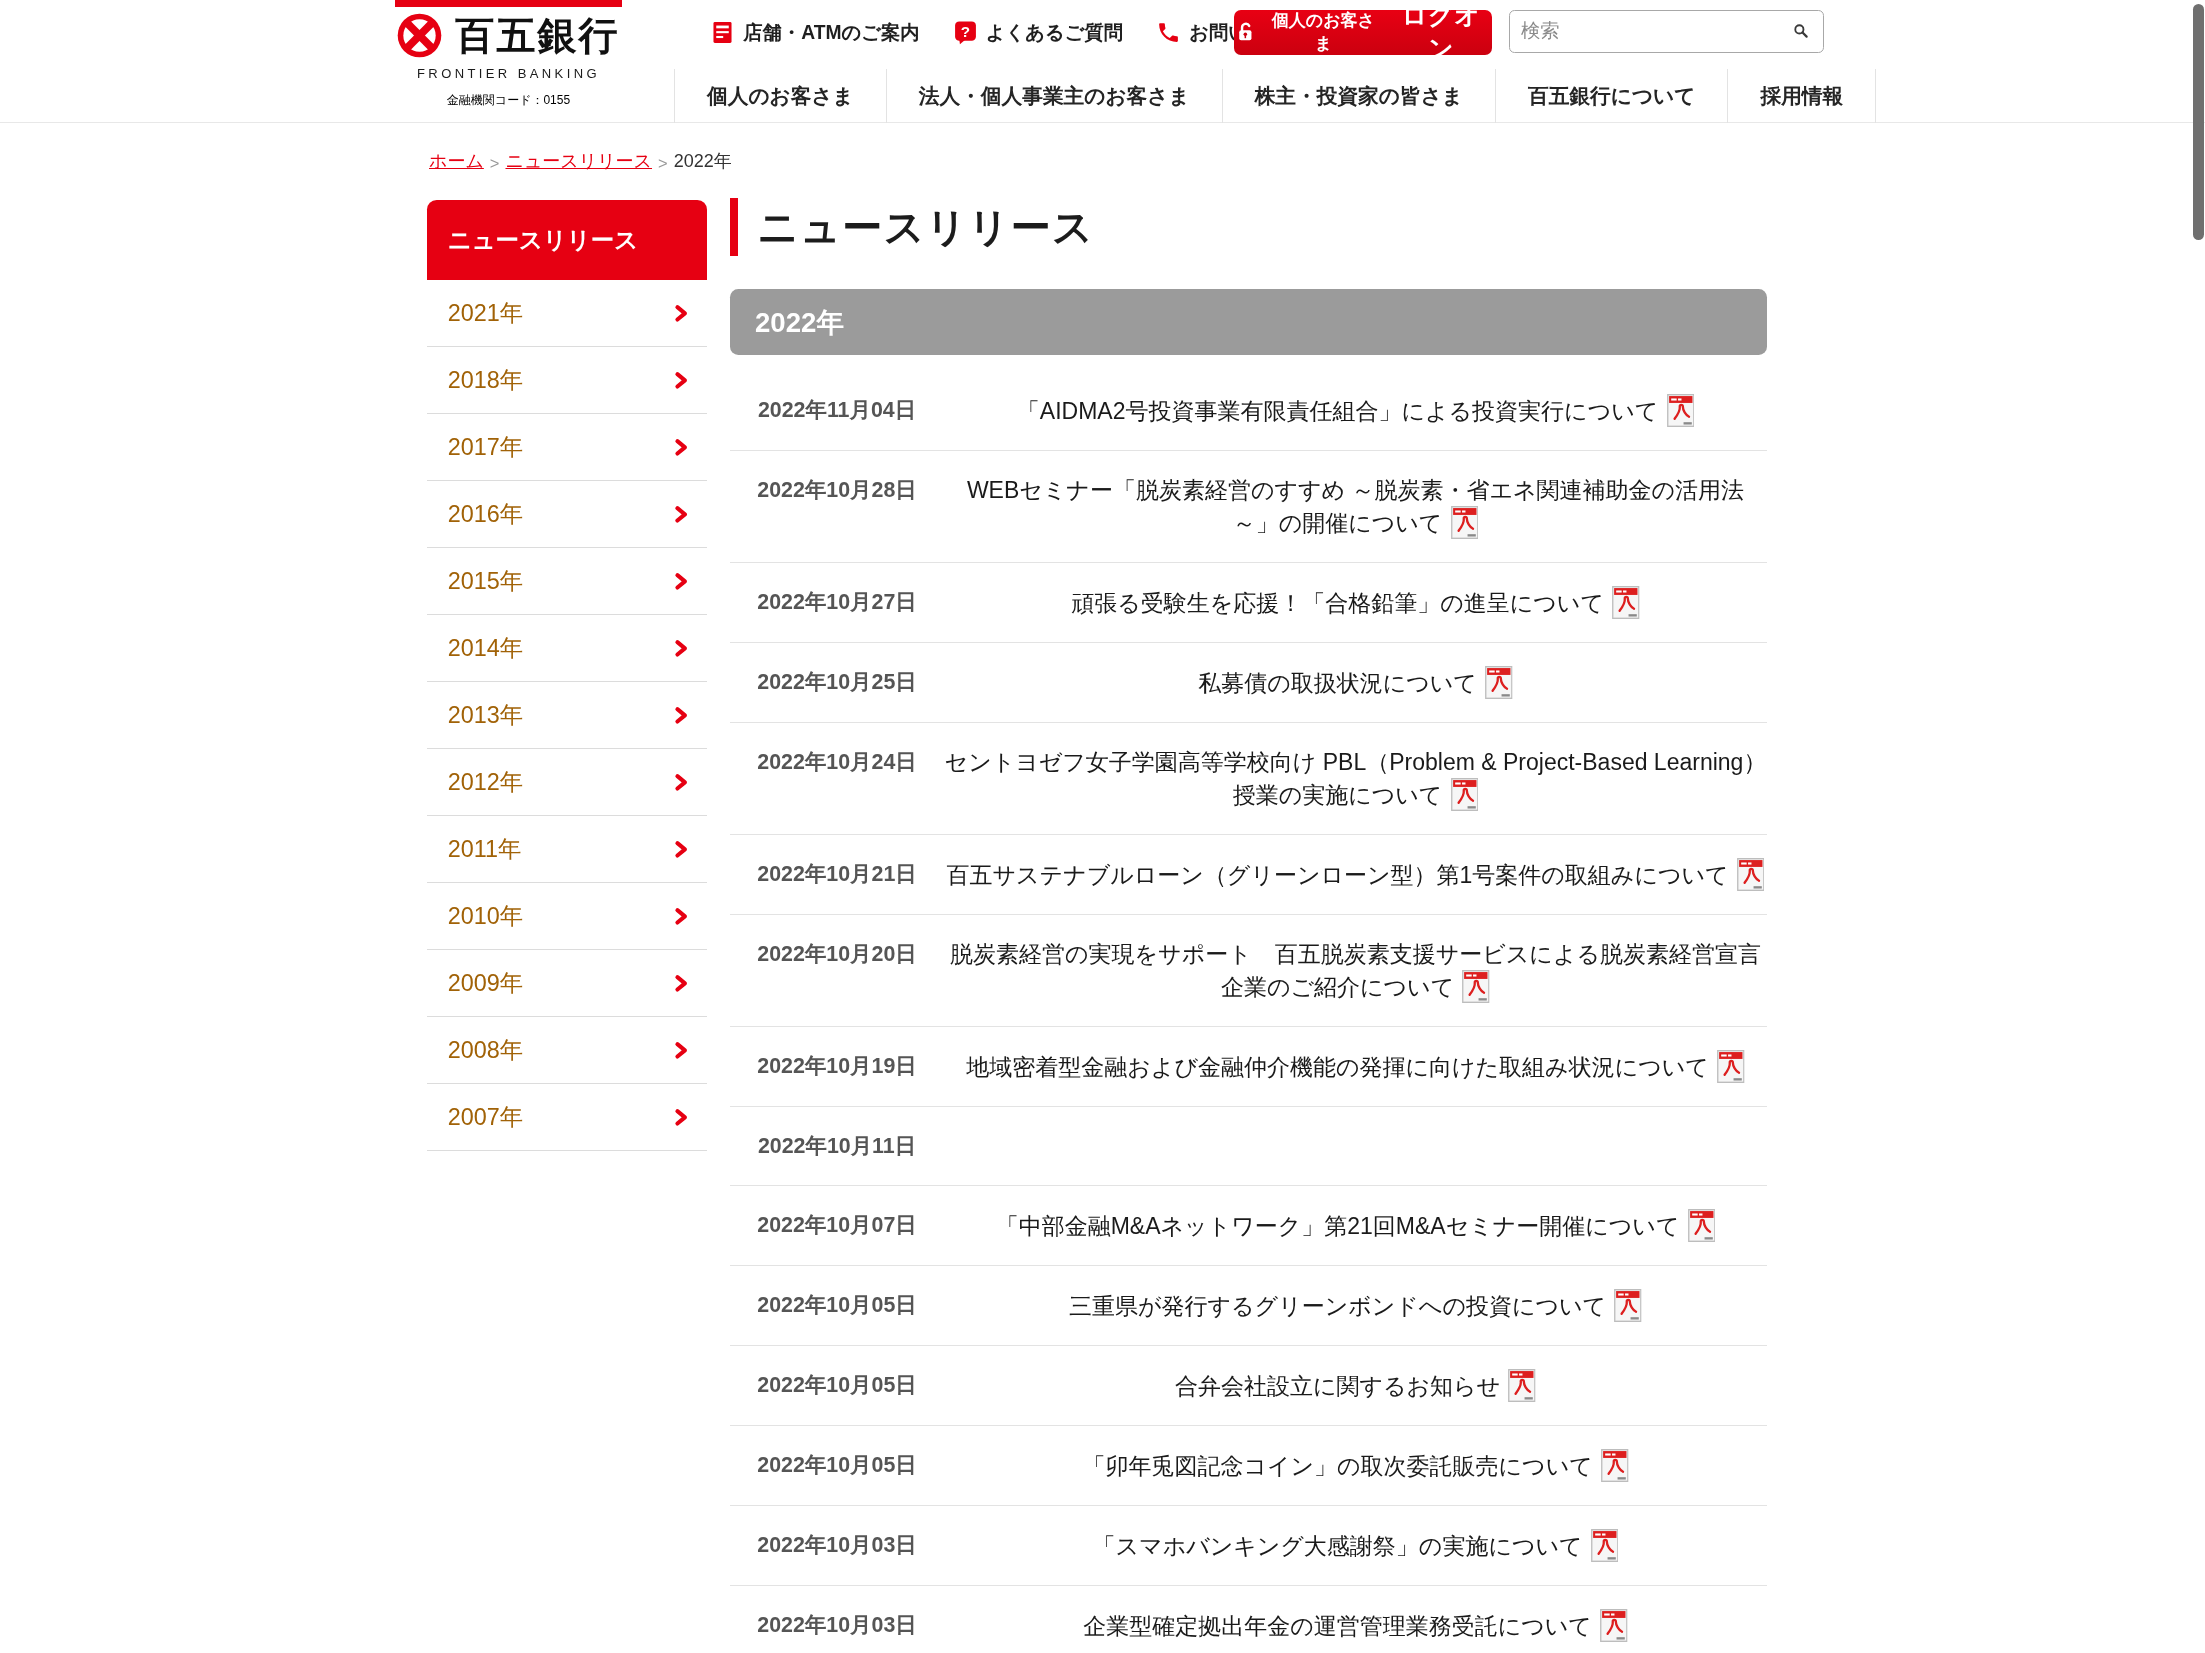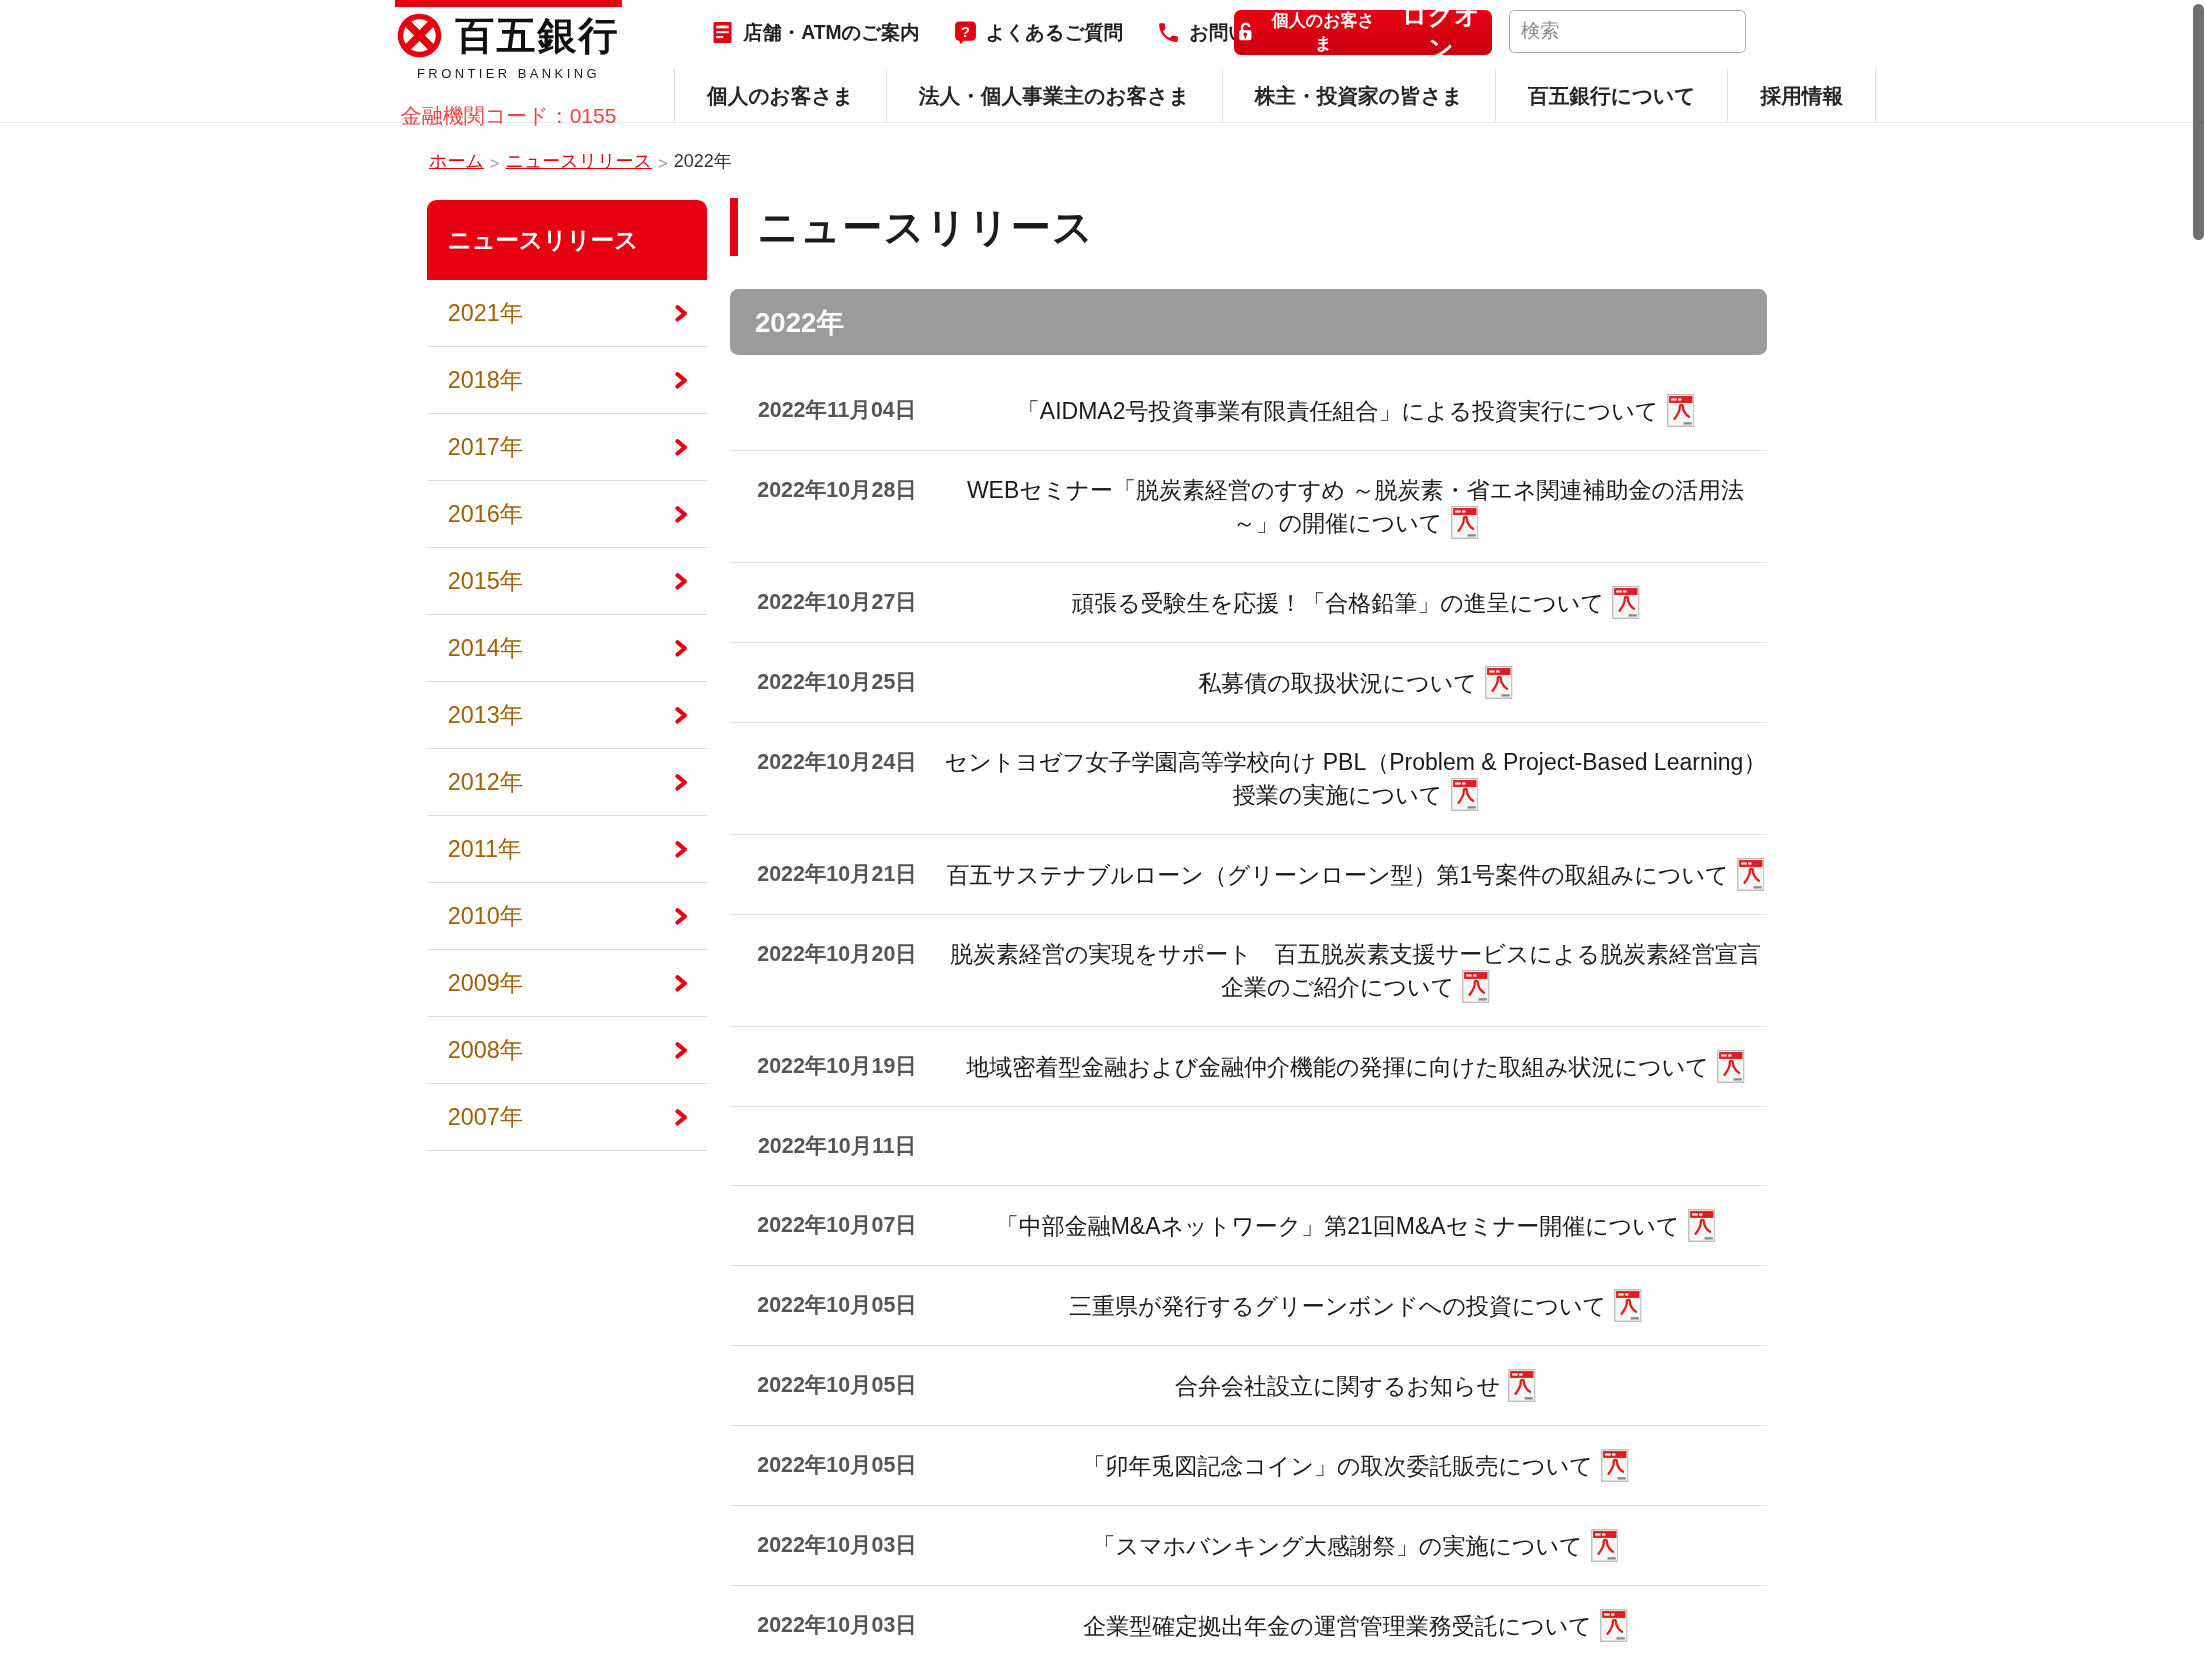--- a/index.html
+++ b/index.html
@@ -8,33 +8,33 @@
   .page { position:relative; width:2205px; height:1654px; background:#fff; overflow:hidden; }
 
   
   .header { position:absolute; top:0; left:0; width:2205px; height:123px; background:#fff; border-bottom:1.4px solid #e8e8e8; }
   .logo-accent { position:absolute; left:395px; top:0; width:227px; height:6.9px; background:#e60012; }
   .logo-block { position:absolute; left:395px; top:6.9px; width:227px; text-align:center; cursor:pointer; }
   .logo-row { display:flex; align-items:center; justify-content:center; gap:13px; margin-top:2px; }
   .logo-mark { width:45px; height:45px; display:block; }
   .logo-text { font-size:39px; font-weight:bold; color:#101010; letter-spacing:2.1px; white-space:nowrap; }
   .logo-sub { font-size:13px; letter-spacing:3.4px; color:#1b1b1b; margin-top:2.8px; white-space:nowrap; }
-  .bank-code { font-size:21px; color:#ef4444; margin-top:21px; }
+  .bank-code { font-size:12px; color:#000000; margin-top:11px; }
 
   .util-links { position:absolute; left:710px; top:9.6px; height:45px; display:flex; align-items:center; gap:33px; }
   .util-link { display:flex; align-items:center; gap:8.3px; font-size:19.3px; font-weight:bold; color:#1f1f1f; text-decoration:none; white-space:nowrap; cursor:pointer; }
   .util-icon { width:25px; height:25px; flex:0 0 auto; }
 
   .logon-btn { position:absolute; left:1234px; top:9.6px; width:258px; height:45px; border:none; border-radius:6.9px;
                background:linear-gradient(#e80013,#cb000f); color:#fff; display:flex; align-items:center; justify-content:center; gap:8.3px; cursor:pointer; }
   .logon-lock { width:23.4px; height:23.4px; }
   .logon-prefix { font-size:17px; font-weight:bold; }
   .logon-label { font-size:25px; font-weight:bold; letter-spacing:0.7px; }
 
-  .searchbox { position:absolute; left:1509px; top:9.6px; width:237px; height:43px; background:#fff; border:1.4px solid #a8a8a8; border-radius:5.5px;
+  .searchbox { position:absolute; left:1509px; top:9.6px; width:315px; height:43px; background:#fff; border:1.4px solid #a8a8a8; border-radius:5.5px;
                display:flex; align-items:center; padding:0 11px; }
   .searchbox input { flex:1; border:none; outline:none; font-size:19.3px; color:#333; font-family:inherit; background:transparent; }
   .searchbox input::placeholder { color:#8a8a8a; }
   .search-icon { width:23.4px; height:23.4px; cursor:pointer; }
 
   .main-nav { position:absolute; left:674px; top:69px; height:54px; display:flex; align-items:stretch; }
   .nav-item { display:flex; align-items:center; padding:0 32px; font-size:20.7px; font-weight:bold; color:#252525; text-decoration:none;
               border-left:1.4px solid #e3e3e3; white-space:nowrap; cursor:pointer; }
   .nav-item:last-child { border-right:1.4px solid #e3e3e3; }
 

